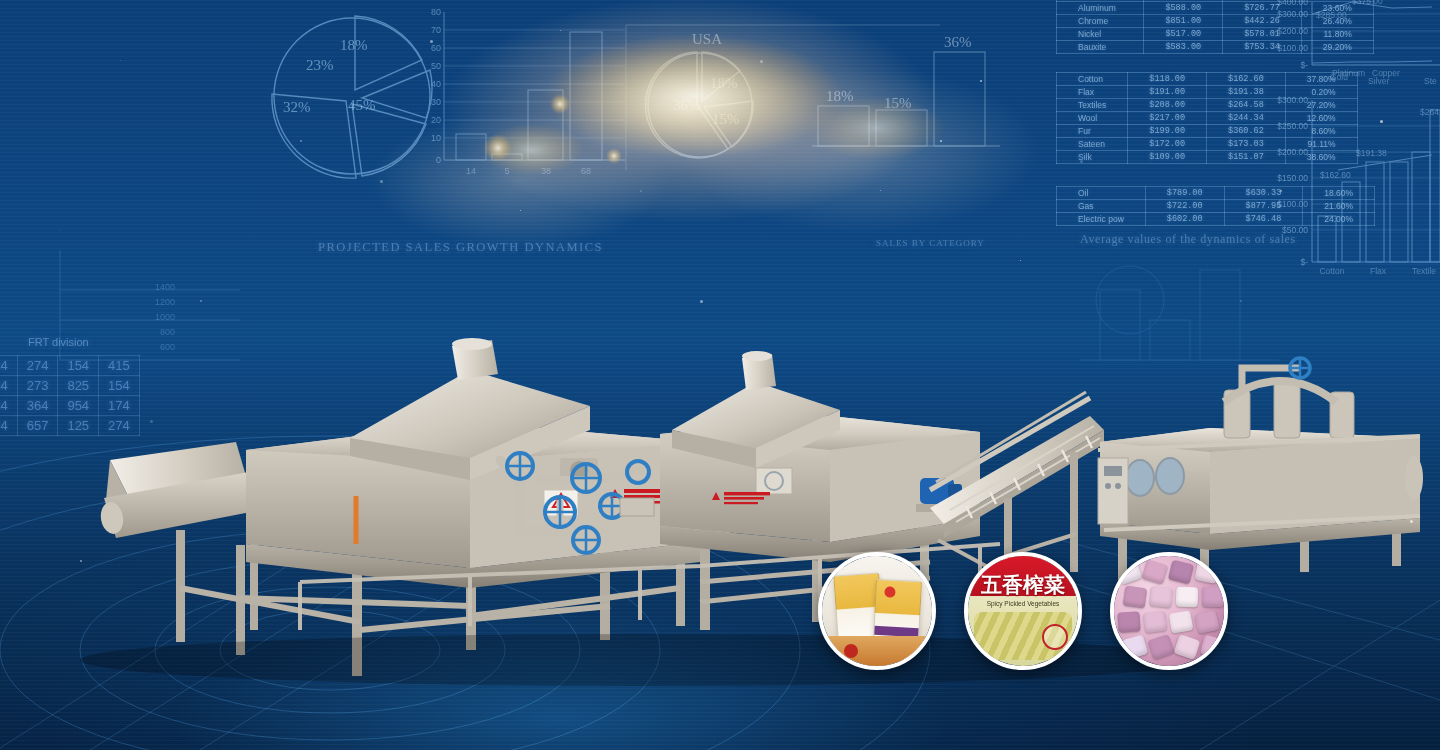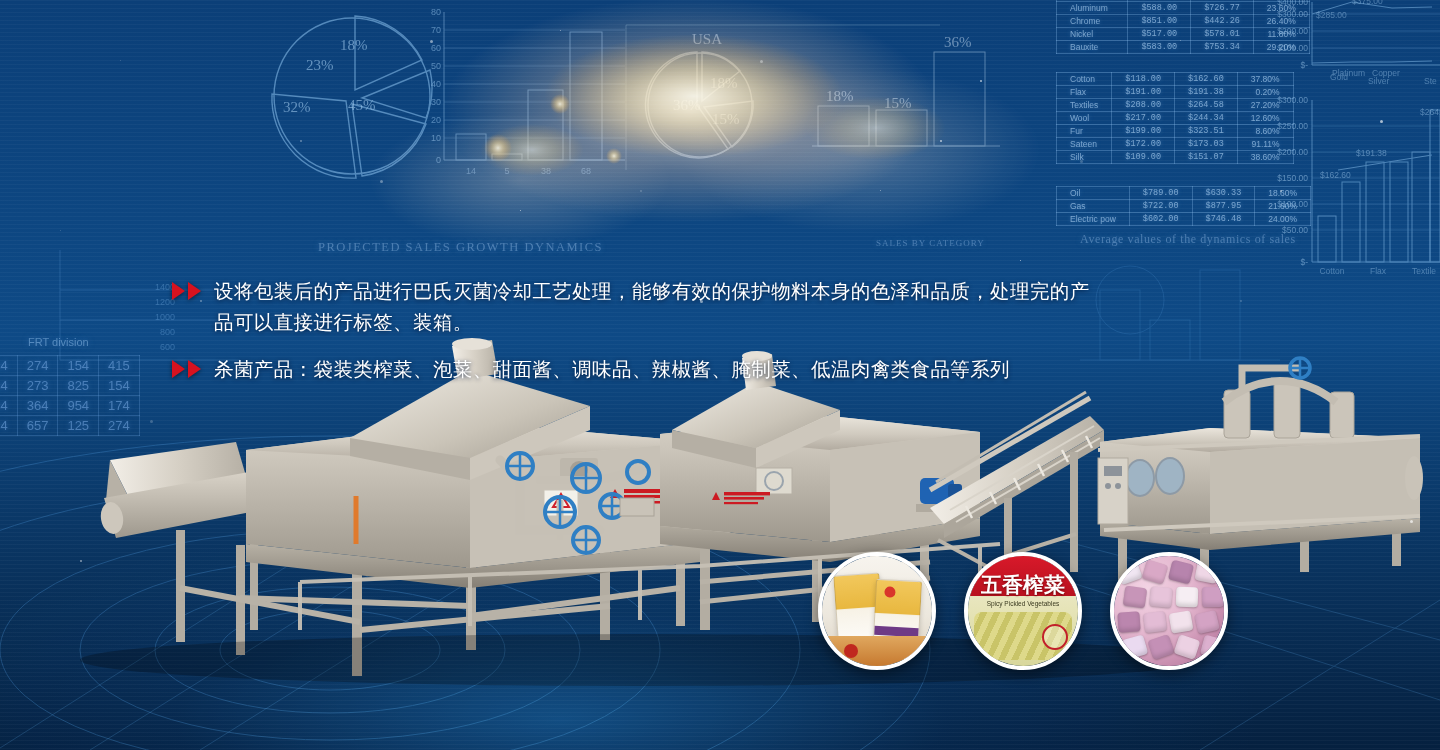--- a/index.html
+++ b/index.html
@@ -70,21 +70,21 @@
   
   .bg-table {
     position: absolute;
     border-collapse: collapse;
     font-family: "Liberation Sans", sans-serif;
     color: rgba(186,219,250,0.62);
     text-shadow: 0 0 4px rgba(110,170,230,0.45);
   }
   .bg-table td {
     border: 1px solid rgba(150,200,245,0.30);
-    padding: 1px 13px;
+    padding: 1px 21px;
     white-space: nowrap;
   }
   .bg-table td.num { text-align: center; font-family: Liberation Mono, monospace; }
   .bg-table td.pct { text-align: right; }
 
   
   .frt-table {
     position: absolute;
     border-collapse: collapse;
     color: rgba(120,170,225,0.55);
@@ -507,21 +507,21 @@
         </tr>
         <tr>
           <td class="">Wool</td>
           <td class="num">$217.00</td>
           <td class="num">$244.34</td>
           <td class="pct">12.60%</td>
         </tr>
         <tr>
           <td class="">Fur</td>
           <td class="num">$199.00</td>
-          <td class="num">$323.51</td>
+          <td class="num">$360.62</td>
           <td class="pct">8.60%</td>
         </tr>
         <tr>
           <td class="">Sateen</td>
           <td class="num">$172.00</td>
           <td class="num">$173.03</td>
           <td class="pct">91.11%</td>
         </tr>
         <tr>
           <td class="">Silk</td>
@@ -817,36 +817,20 @@
 
     <g stroke="#c6c0b5" stroke-width="4" fill="none" opacity=".95">
       <path d="M300 252 L700 236 L1000 214"></path>
       <path d="M300 252 L300 300 M470 246 L470 296 M640 240 L640 290 M820 228 L820 278 M980 216 L980 264"></path>
     </g>
 
     <ellipse cx="640" cy="330" rx="560" ry="26" fill="#052murk" opacity=".25"></ellipse>
   </svg>
 
 
-  <div class="bullets">
-    <div class="bullet">
-      <span class="arrows">
-          <i></i>
-          <i></i>
-        </span>
-      <span class="bullet-text" style="width:880px;">设将包装后的产品进行巴氏灭菌冷却工艺处理，能够有效的保护物料本身的色泽和品质，处理完的产品可以直接进行标签、装箱。</span>
-    </div>
-    <div class="bullet">
-      <span class="arrows">
-          <i></i>
-          <i></i>
-        </span>
-      <span class="bullet-text" style="width:900px;">杀菌产品：袋装类榨菜、泡菜、甜面酱、调味品、辣椒酱、腌制菜、低温肉禽类食品等系列</span>
-    </div>
-  </div>
 
   <div class="products">
 
 
     <div class="product p2">
       <div class="inner">
         <div class="box b1"></div>
         <div class="box b2">
           <div class="purple"></div>
           <div class="dot"></div>

